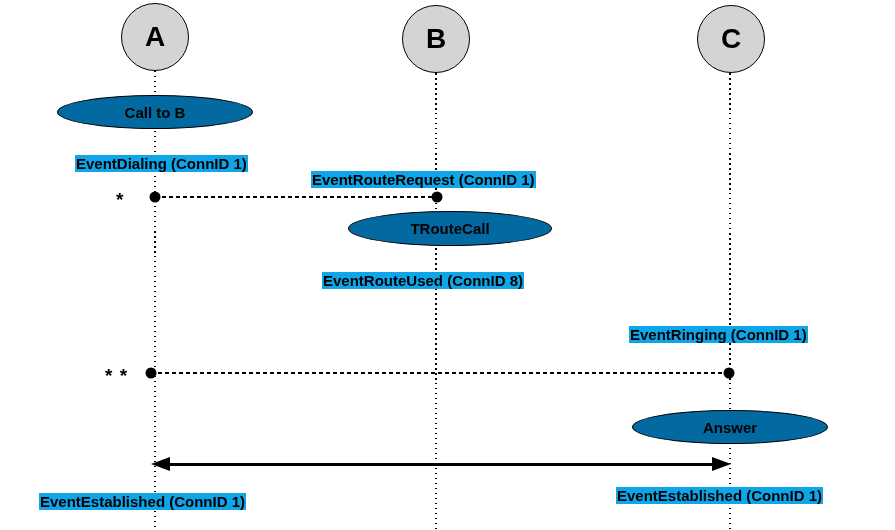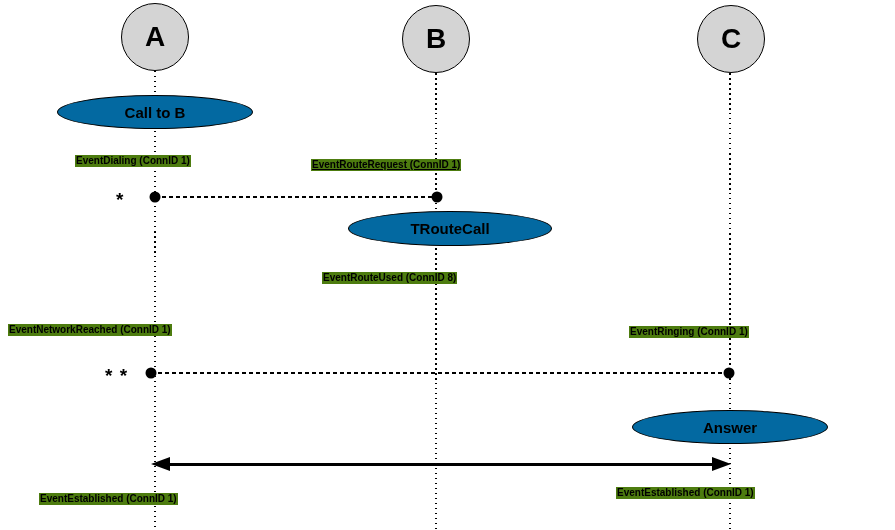--- a/index.html
+++ b/index.html
@@ -51,29 +51,29 @@
     z-index: 3;
     box-sizing: border-box;
   }
   .ellipse-call   { left: 57px;  top: 95px;  }
   .ellipse-troute { left: 348px; top: 211px; width: 204px; height: 35px; }
   .ellipse-answer { left: 632px; top: 410px; }
 
   
   .evt {
     position: absolute;
-    font-weight: bold; font-size: 10px;
+    font-weight: bold; font-size: 15px;
     white-space: nowrap;
-    background: #4d7c0f;
+    background: #0ea5e9;
     line-height: 1.15;
     z-index: 3;
     padding: 0 1px;
   }
   .evt-dialing          { left: 75px;  top: 155px; }
-  .evt-route-request    { left: 311px; top: 159px; text-decoration: underline; }
+  .evt-route-request    { left: 311px; top: 171px; }
   .evt-route-used       { left: 322px; top: 272px; }
   .evt-network-reached  { left: 8px;   top: 324px; }
   .evt-ringing          { left: 629px; top: 326px; }
   .evt-established-left { left: 39px;  top: 493px; }
   .evt-established-right{ left: 616px; top: 487px; }
 
   
   .msgline {
     position: absolute;
     height: 2px;
@@ -151,21 +151,20 @@
   <div class="actor-circle actor-b">B</div>
   <div class="actor-circle actor-c">C</div>
 
   <div class="action-ellipse ellipse-call">Call to B</div>
   <div class="action-ellipse ellipse-troute">TRouteCall</div>
   <div class="action-ellipse ellipse-answer">Answer</div>
 
   <div class="evt evt-dialing">EventDialing (ConnID 1)</div>
   <div class="evt evt-route-request">EventRouteRequest (ConnID 1)</div>
   <div class="evt evt-route-used">EventRouteUsed (ConnID 8)</div>
-  <div class="evt evt-network-reached">EventNetworkReached (ConnID 1)</div>
   <div class="evt evt-ringing">EventRinging (ConnID 1)</div>
   <div class="evt evt-established-left">EventEstablished (ConnID 1)</div>
   <div class="evt evt-established-right">EventEstablished (ConnID 1)</div>
 
   <div class="marker marker-1">*</div>
   <div class="marker marker-2">* *</div>
 
 </div>
 
 </body></html>

